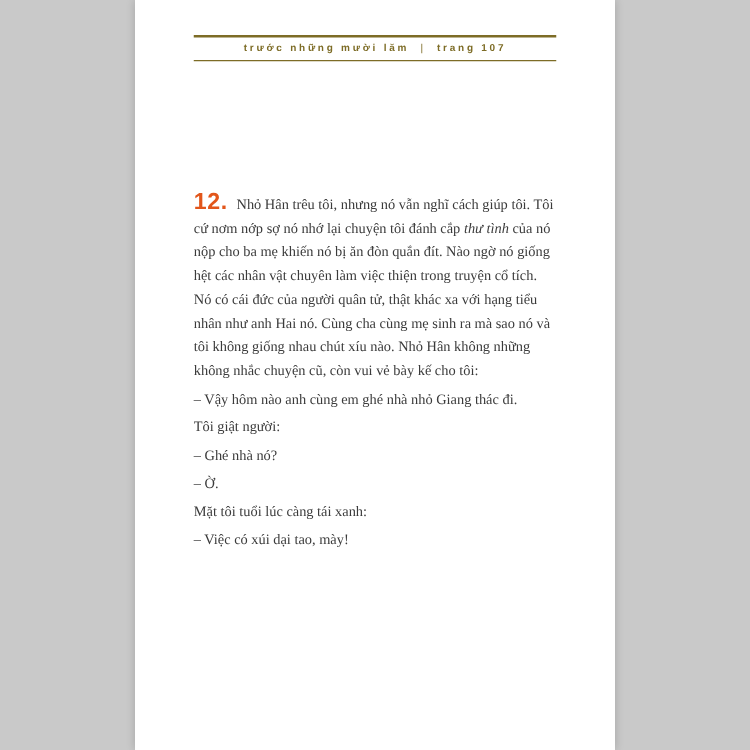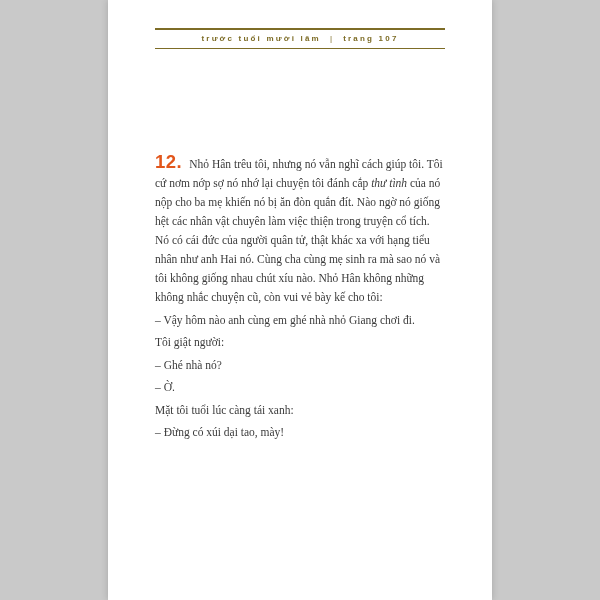--- a/index.html
+++ b/index.html
@@ -59,24 +59,24 @@
     font-family: "Liberation Sans", "DejaVu Sans", sans-serif;
     text-align: center;
   }
   em { }
 </style>
 </head>
 <body>
 
 <div class="page">
   <div class="page-header">
-    <span>trước tuổi mười lăm</span><span class="sep">|</span><span>trang 107</span>
+    <span>trước những mười lăm</span><span class="sep">|</span><span>trang 107</span>
   </div>
   <div class="text-block" id="text-block">
       <p class="para"><span class="section-num">12.</span><span>Nhỏ Hân trêu tôi, nhưng nó vẫn nghĩ cách giúp tôi. Tôi cứ nơm nớp sợ nó nhớ lại chuyện tôi đánh cắp </span><em>thư tình</em><span> của nó nộp cho ba mẹ khiến nó bị ăn đòn quắn đít. Nào ngờ nó giống hệt các nhân vật chuyên làm việc thiện trong truyện cổ tích. Nó có cái đức của người quân tử, thật khác xa với hạng tiểu nhân như anh Hai nó. Cùng cha cùng mẹ sinh ra mà sao nó và tôi không giống nhau chút xíu nào. Nhỏ Hân không những không nhắc chuyện cũ, còn vui vẻ bày kế cho tôi:</span></p>
-      <p class="para"><span>– Vậy hôm nào anh cùng em ghé nhà nhỏ Giang chơi đi.</span></p>
+      <p class="para"><span>– Vậy hôm nào anh cùng em ghé nhà nhỏ Giang thác đi.</span></p>
       <p class="para"><span>Tôi giật người:</span></p>
       <p class="para"><span>– Ghé nhà nó?</span></p>
       <p class="para"><span>– Ờ.</span></p>
       <p class="para"><span>Mặt tôi tuổi lúc càng tái xanh:</span></p>
-      <p class="para"><span>– Đừng có xúi dại tao, mày!</span></p>
+      <p class="para"><span>– Việc có xúi dại tao, mày!</span></p>
     </div>
 </div>
 
 </body></html>

